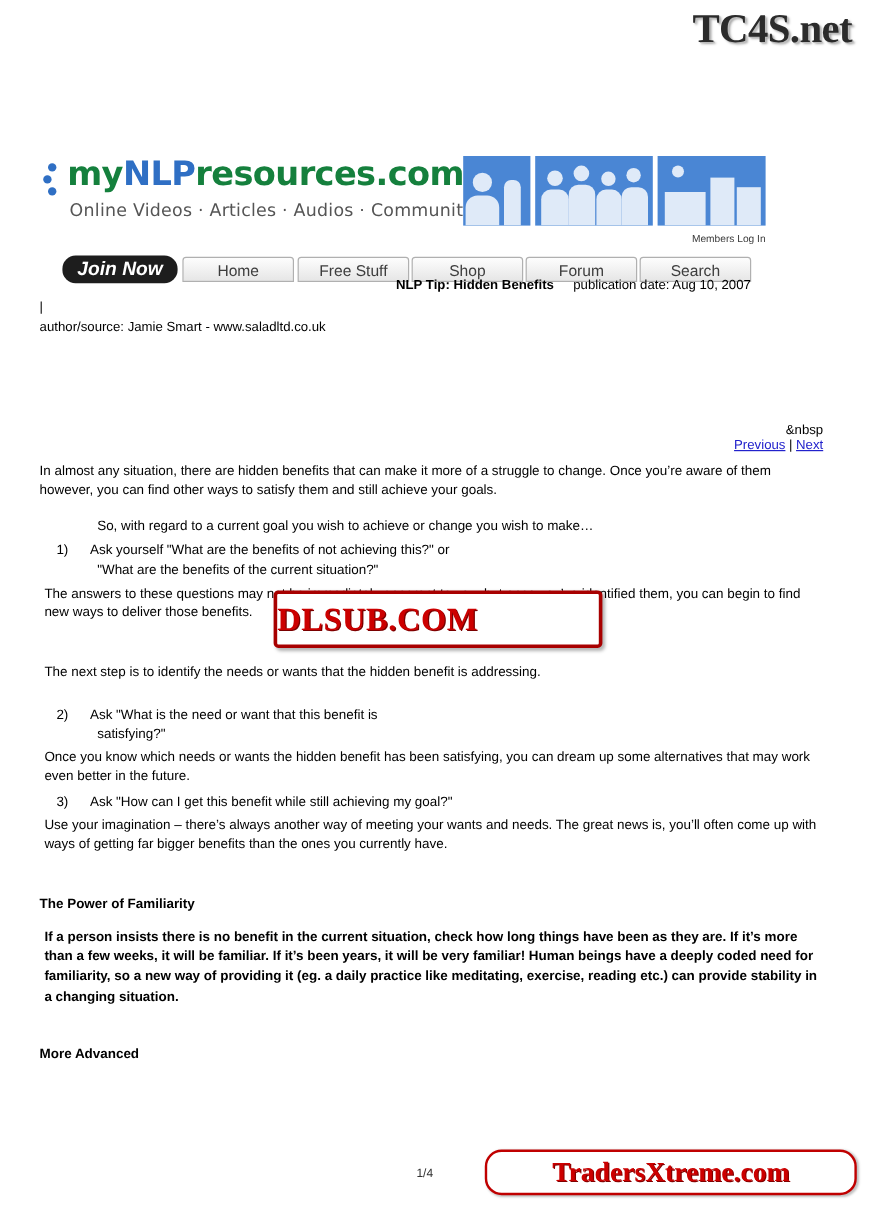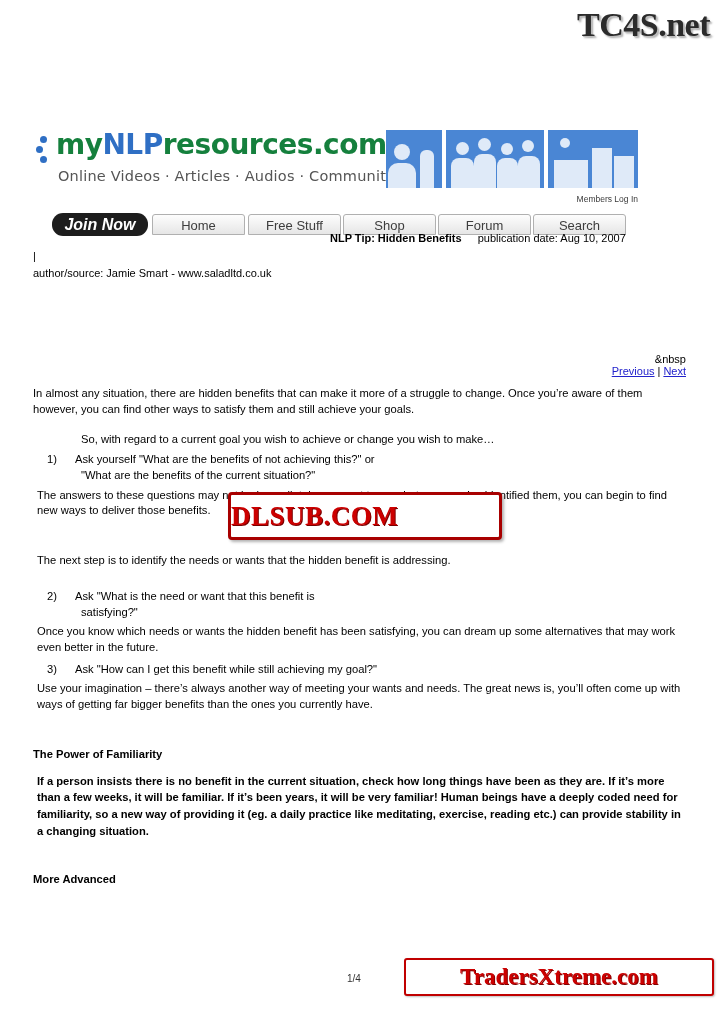--- a/index.html
+++ b/index.html
@@ -272,21 +272,21 @@
     color: #333;
   }
   .tx-watermark {
     position: absolute;
     left: 404px;
     top: 958px;
     width: 306px;
     height: 34px;
     background: #ffffff;
     border: 2px solid #c00000;
-    border-radius: 3px;
+    border-radius: 14px;
     display: flex;
     align-items: center;
     justify-content: center;
     box-shadow: 1px 1px 2px rgba(0,0,0,0.25);
   }
   .tx-watermark span {
     font-family: "Liberation Serif", serif;
     font-size: 23px;
     font-weight: bold;
     color: #cc0000;

